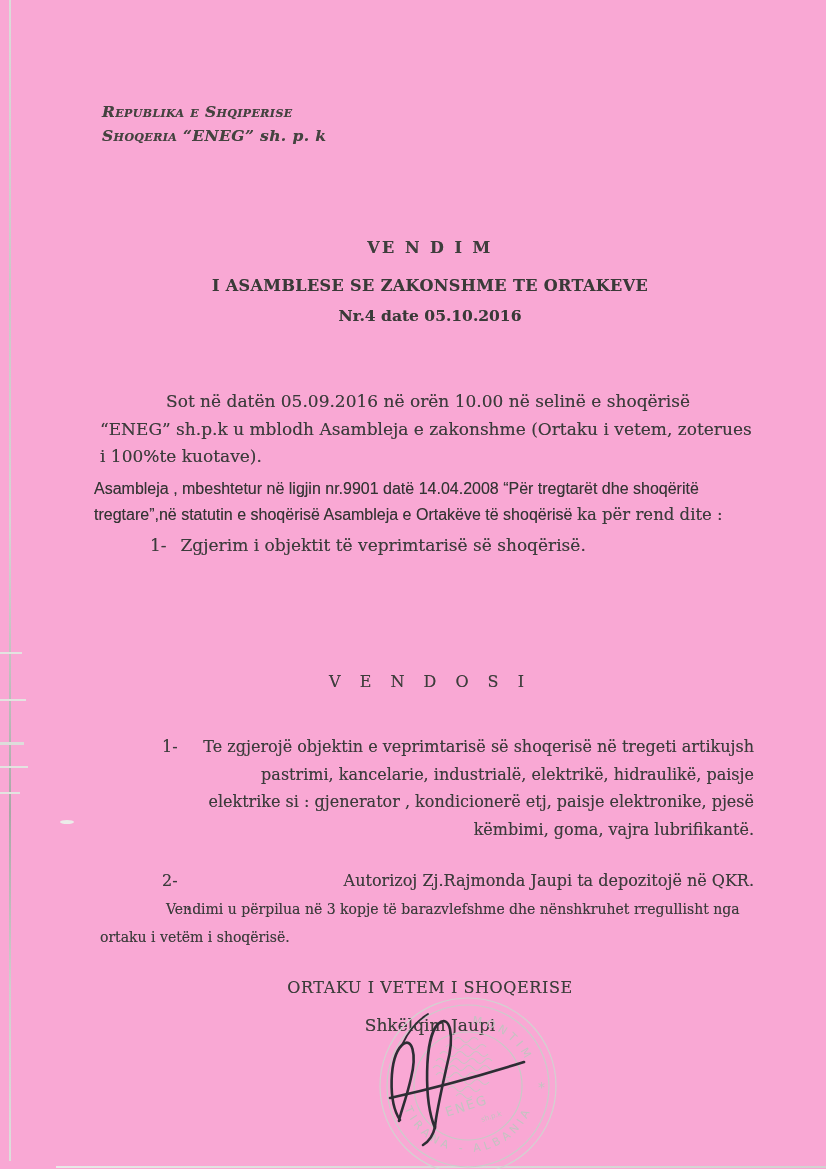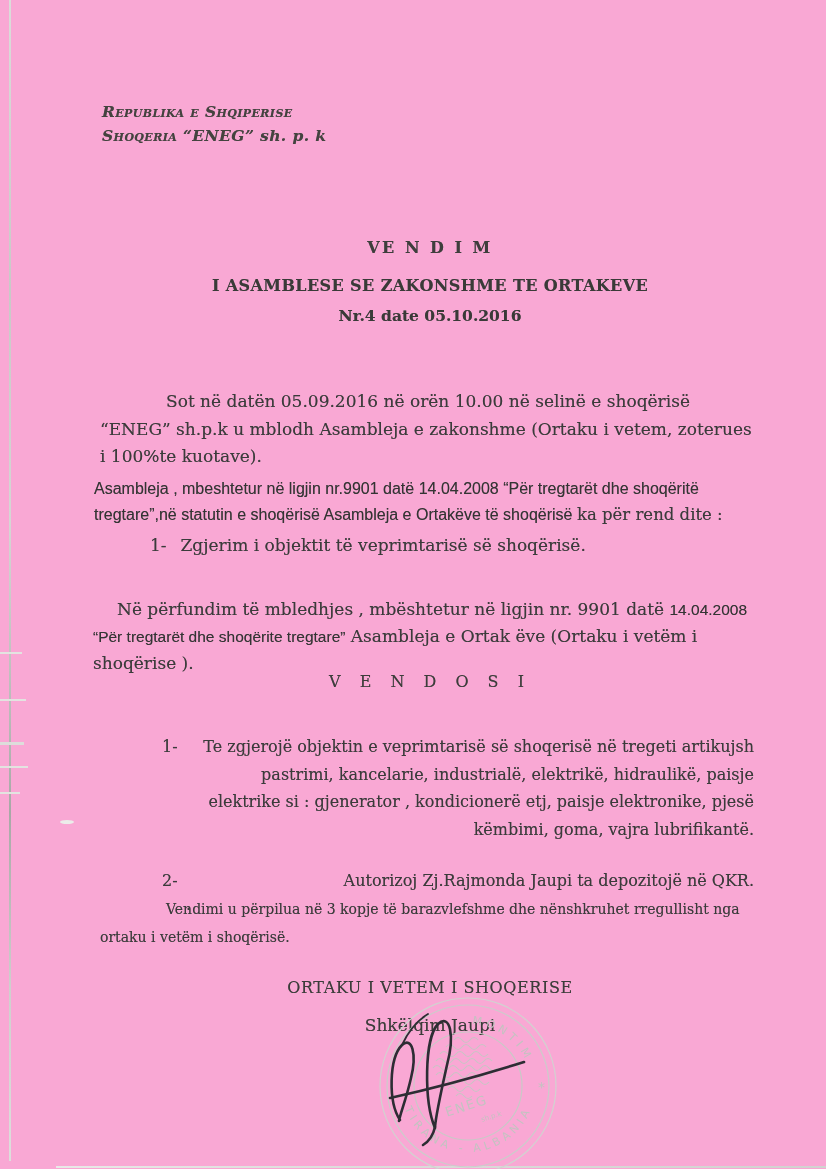--- a/index.html
+++ b/index.html
@@ -113,21 +113,20 @@
   <div class="centerband doc-subtitle serif fuzz">I ASAMBLESE SE ZAKONSHME TE ORTAKEVE</div>
   <div class="centerband doc-title serif fuzz">VE N D I M</div>
   <div class="centerband doc-number serif fuzz">Nr.4 date 05.10.2016</div>
 
   <div class="p-intro serif fuzz">Sot në datën 05.09.2016 në orën 10.00 në selinë e shoqërisë “ENEG” sh.p.k u mblodh Asambleja e zakonshme (Ortaku i vetem, zoterues i 100%te kuotave).</div>
 
   <div class="p-basis sans fuzz"><span>Asambleja , mbeshtetur në ligjin nr.9901 datë 14.04.2008 “Për tregtarët dhe shoqëritë tregtare”,në statutin e shoqërisë  Asambleja e Ortakëve të shoqërisë </span><span class="tail">ka për rend dite :</span></div>
 
   <div class="agenda-line serif fuzz"><span class="marker">1-</span><span>Zgjerim i objektit të veprimtarisë së shoqërisë.</span></div>
 
-  <div class="p-conclusion serif fuzz"><span>Në përfundim të mbledhjes , mbështetur në ligjin nr. 9901 datë </span><span class="mid">14.04.2008 “Për tregtarët dhe shoqërite tregtare”</span><span>  Asambleja e Ortak ëve (Ortaku i vetëm i shoqërise ).</span></div>
 
   <div class="centerband decision-heading serif fuzz">V E N D O S I</div>
 
   <div class="decision-list serif">
     <div class="decision-item fuzz">
       <span class="marker">1-</span>
       <span class="text">Te zgjerojë objektin e veprimtarisë së shoqerisë në tregeti artikujsh pastrimi, kancelarie, industrialë, elektrikë, hidraulikë, paisje elektrike si : gjenerator , kondicionerë etj, paisje elektronike, pjesë këmbimi, goma, vajra lubrifikantë.</span>
     </div>
     <div class="decision-item fuzz">
       <span class="marker">2-</span>

